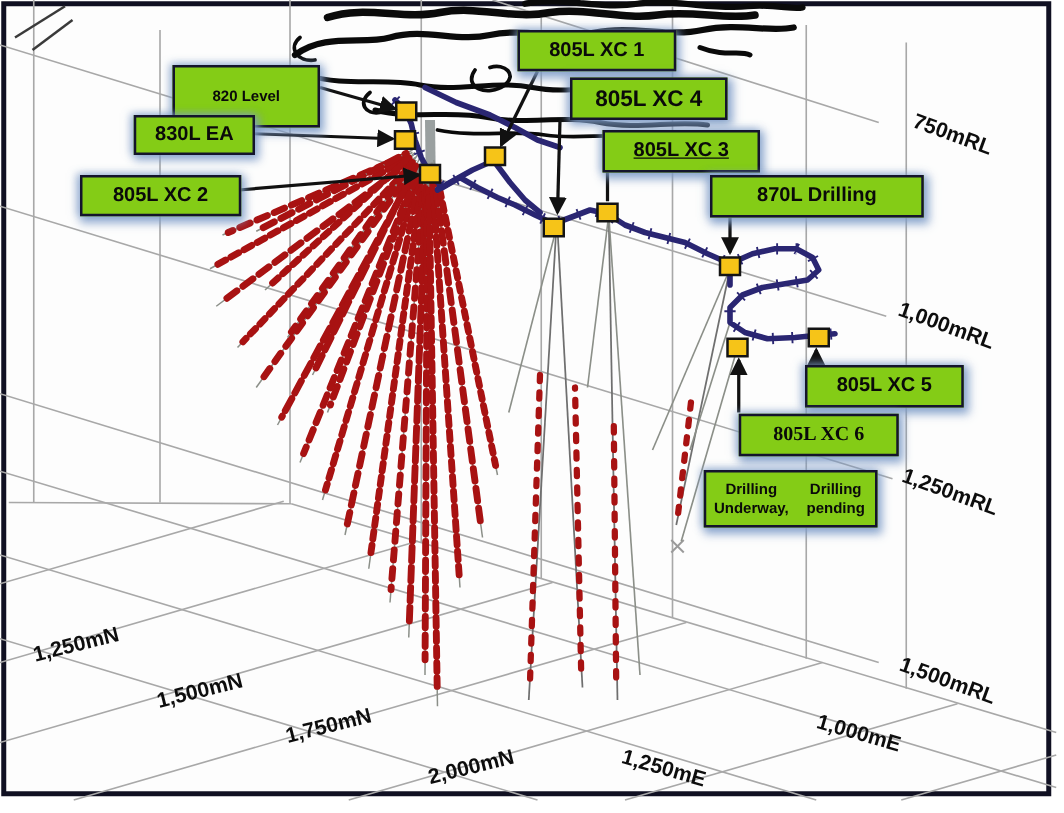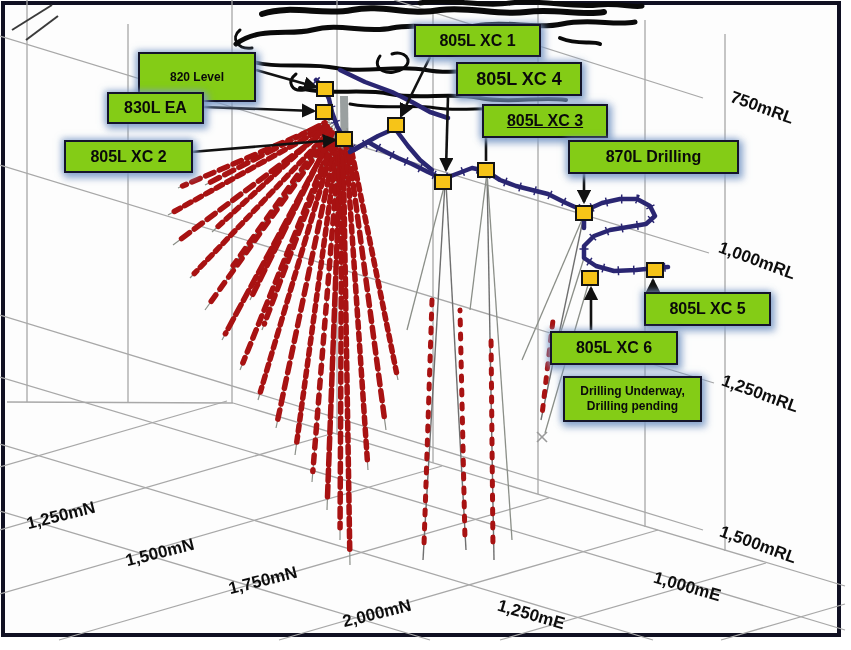--- a/index.html
+++ b/index.html
@@ -167,22 +167,22 @@
   </svg>
   <div id="overlay">
       <div class="callout" style="left: 138px; top: 52px; width: 118px; height: 50px; font-size: 12px; text-align: right;">820 Level</div>
       <div class="callout" style="left: 107px; top: 92px; width: 97px; height: 32px; font-size: 16px;">830L EA</div>
       <div class="callout" style="left: 64px; top: 140px; width: 129px; height: 33px; font-size: 16px;">805L XC 2</div>
       <div class="callout" style="left: 414px; top: 24px; width: 127px; height: 33px; font-size: 16px;">805L XC 1</div>
       <div class="callout" style="left: 444px; top: 62px; width: 126px; height: 34px; font-size: 18px; margin-left: 12px;">805L XC 4</div>
       <div class="callout" style="left: 482px; top: 104px; width: 126px; height: 34px; font-size: 16px; text-decoration: underline;">805L XC 3</div>
       <div class="callout" style="left: 568px; top: 140px; width: 171px; height: 34px; font-size: 16px;">870L Drilling</div>
       <div class="callout" style="left: 644px; top: 292px; width: 127px; height: 34px; font-size: 16px;">805L XC 5</div>
-      <div class="callout" style="left: 550px; top: 331px; width: 128px; height: 34px; font-size: 16px;">805L XC 6</div>
-      <div class="callout" style="left: 563px; top: 376px; width: 139px; height: 46px; font-size: 12px; flex-direction: column;">
+      <div class="callout" style="left: 591px; top: 331px; width: 128px; height: 34px; font-size: 16px; font-family: Liberation Serif, serif;">805L XC 6</div>
+      <div class="callout" style="left: 563px; top: 376px; width: 139px; height: 46px; font-size: 12px; flex-direction: row;">
         <div class="note-line">Drilling Underway,</div>
         <div class="note-line">Drilling pending</div>
       </div>
       <div class="axis-label" style="left: 762px; top: 108px; font-size: 17px; transform: translate(-50%, -50%) rotate(20deg);">750mRL</div>
       <div class="axis-label" style="left: 757px; top: 261px; font-size: 17px; transform: translate(-50%, -50%) rotate(20deg);">1,000mRL</div>
       <div class="axis-label" style="left: 760px; top: 394px; font-size: 17px; transform: translate(-50%, -50%) rotate(20deg);">1,250mRL</div>
       <div class="axis-label" style="left: 758px; top: 545px; font-size: 17px; transform: translate(-50%, -50%) rotate(20deg);">1,500mRL</div>
       <div class="axis-label" style="left: 687px; top: 587px; font-size: 17px; transform: translate(-50%, -50%) rotate(16deg);">1,000mE</div>
       <div class="axis-label" style="left: 531px; top: 615px; font-size: 17px; transform: translate(-50%, -50%) rotate(16deg);">1,250mE</div>
       <div class="axis-label" style="left: 377px; top: 614px; font-size: 17px; transform: translate(-50%, -50%) rotate(-14deg);">2,000mN</div>

